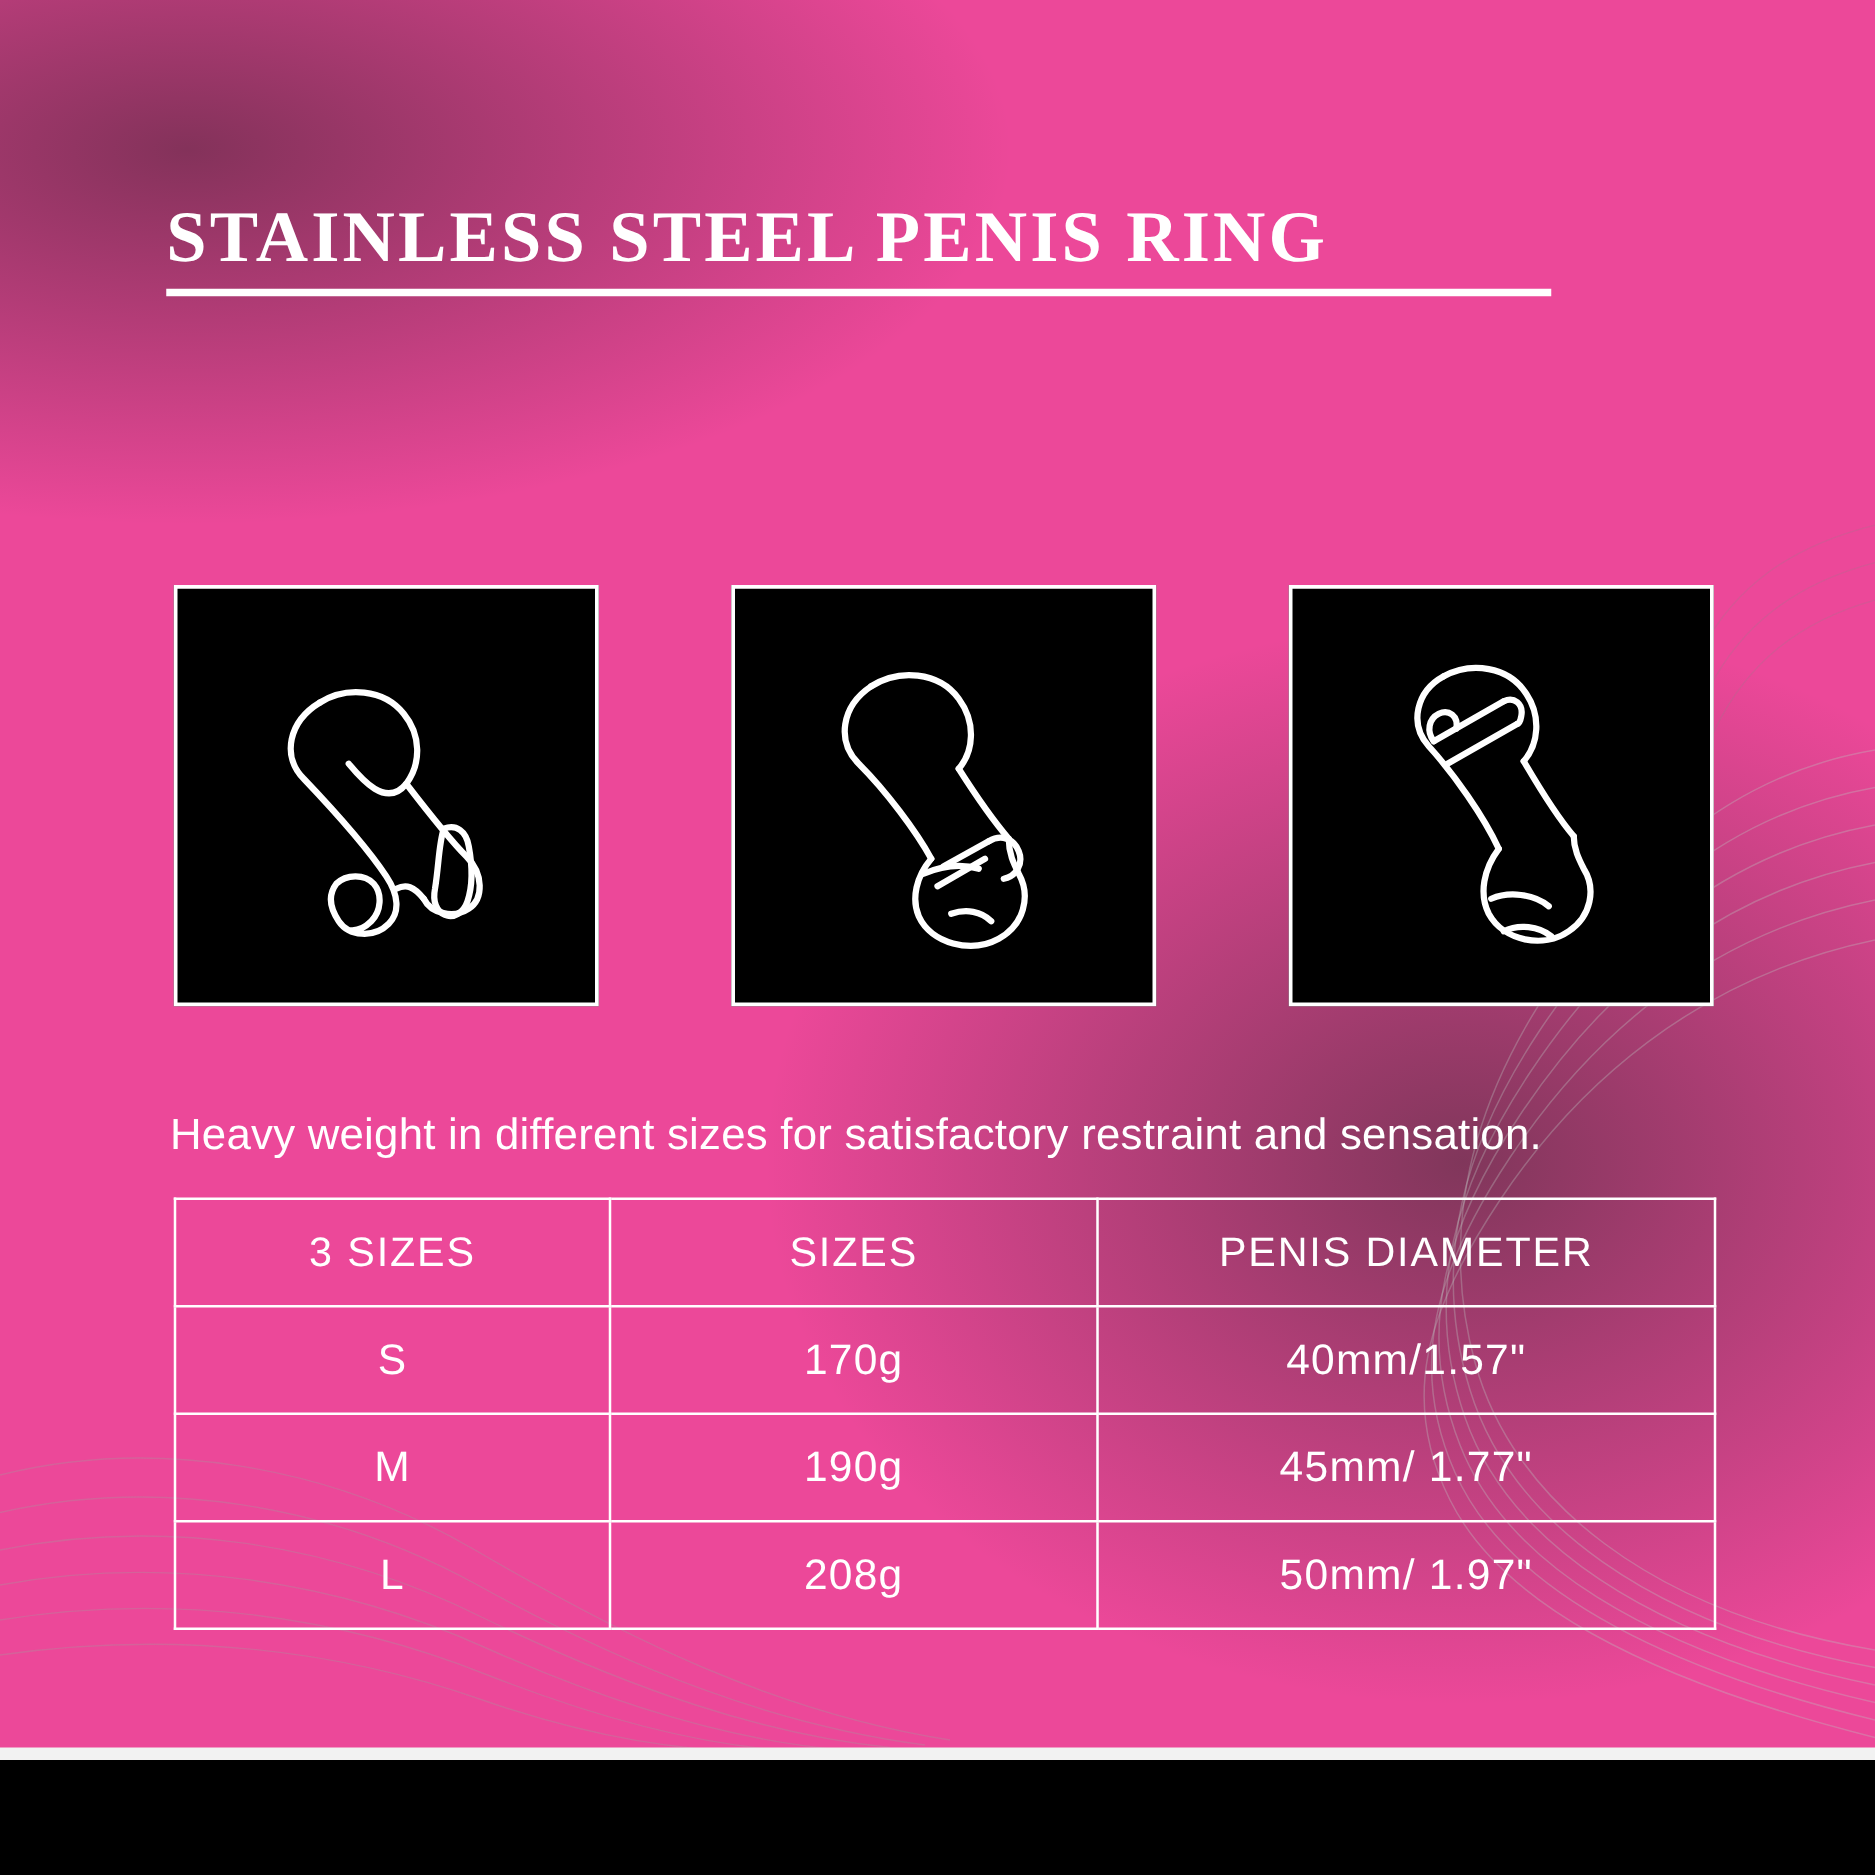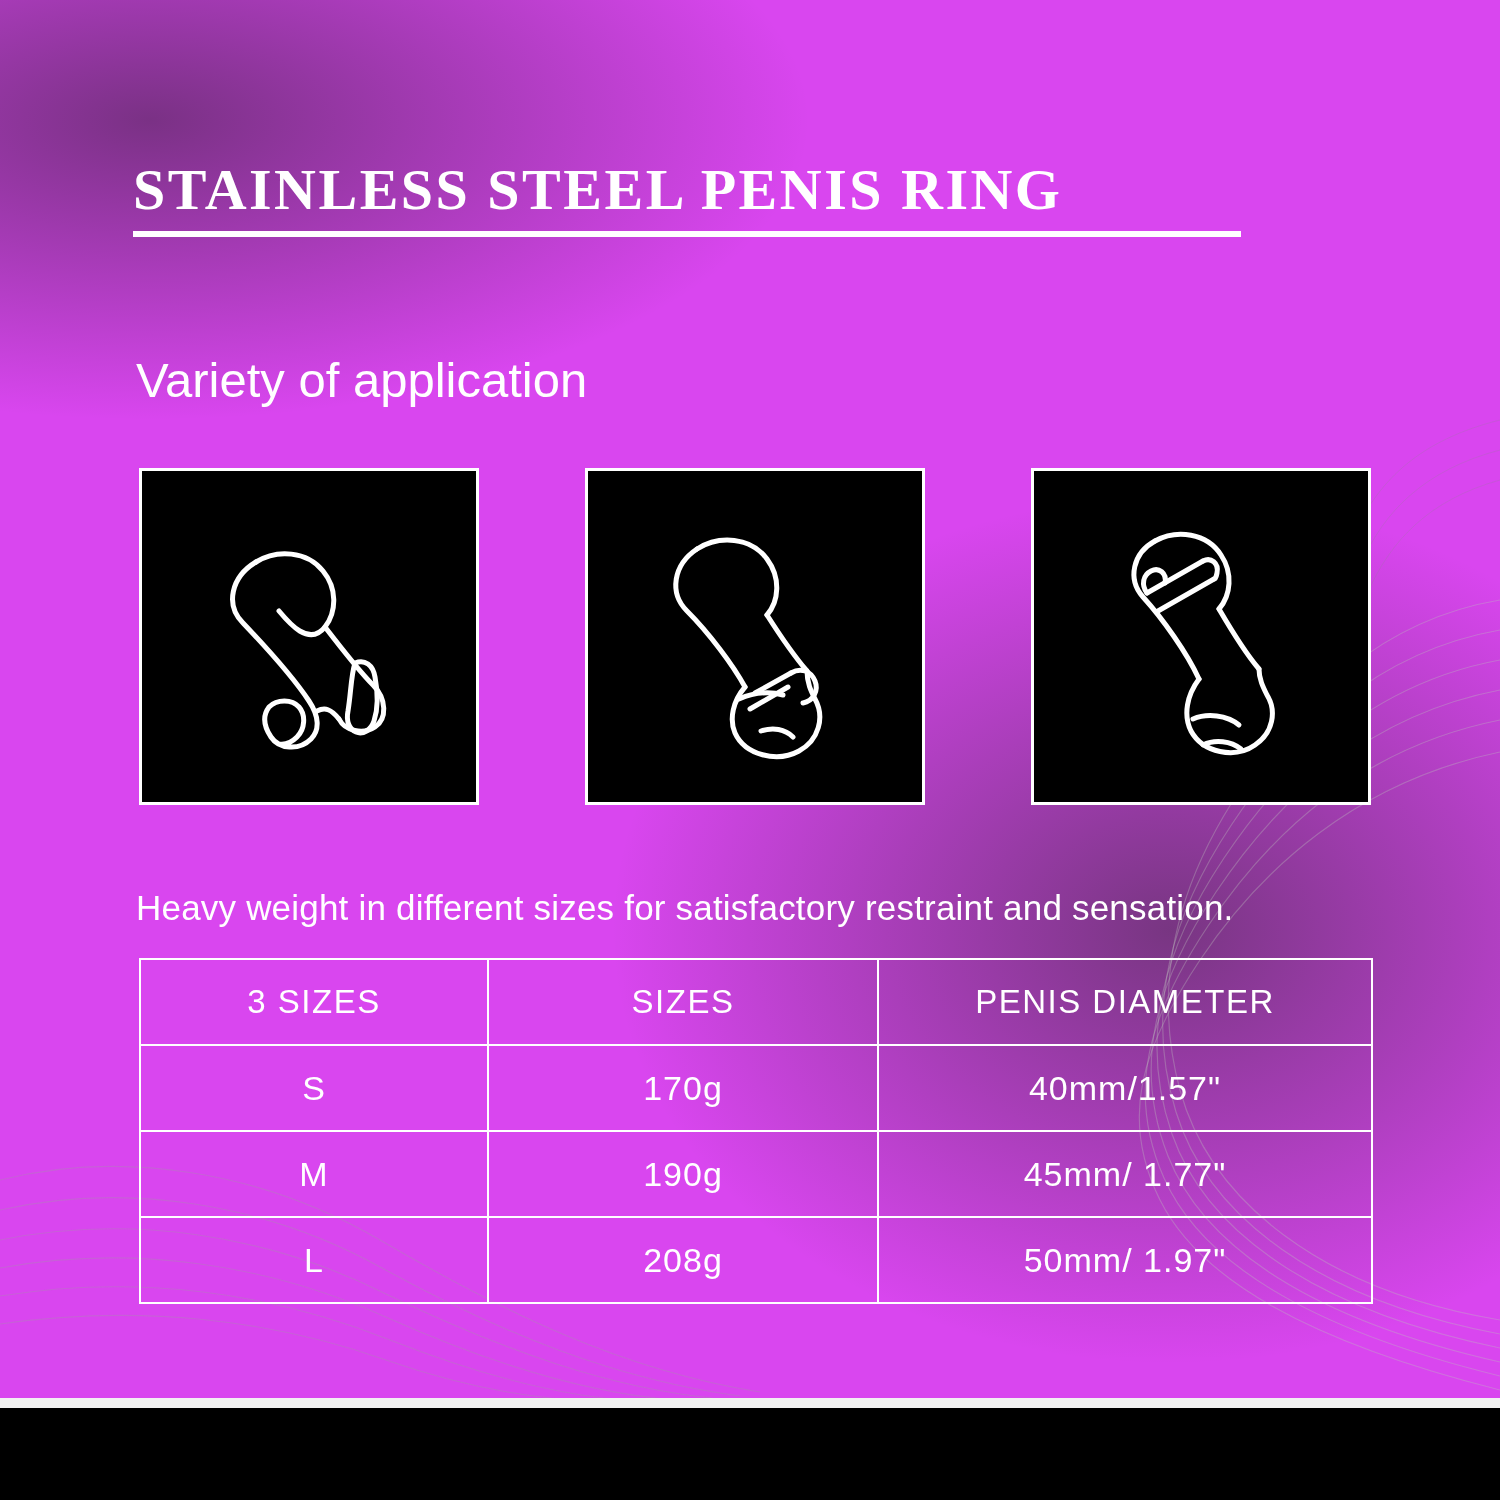--- a/index.html
+++ b/index.html
@@ -11,21 +11,21 @@
     width: 1500px;
     height: 1500px;
     overflow: hidden;
     font-family: "Liberation Sans", sans-serif;
   }
 
   #page {
     position: relative;
     width: 1500px;
     height: 1500px;
-    background: #d946ef;
+    background: #ec4899;
     overflow: hidden;
   }
 
   
   .bg-sheen {
     position: absolute;
     inset: 0;
     background:
       radial-gradient(ellipse 900px 700px at 78% 62%, rgba(40,40,40,0.55) 0%, rgba(0,0,0,0) 62%),
       radial-gradient(ellipse 1100px 500px at 10% 8%, rgba(28,28,28,0.5) 0%, rgba(0,0,0,0) 60%);
@@ -188,21 +188,20 @@
     </g>
   </svg>
 
   <div class="content">
 
     <div class="title-wrap">
       <div class="title">STAINLESS STEEL PENIS RING</div>
       <div class="title-rule"></div>
     </div>
 
-    <div class="subhead">Variety of application</div>
 
     <div class="icon-row">
 
       <div class="icon-box">
         <span>
           <svg width="300" height="300" viewBox="0 0 300 300" fill="none" stroke="#ffffff" stroke-width="5" stroke-linecap="round" stroke-linejoin="round">
             <path d="M97 75 C 72 90, 66 118, 84 136 C 104 157, 134 190, 150 214 C 160 229, 161 243, 152 252
                      C 140 264, 120 262, 112 250 C 104 238, 104 228, 110 220
                      C 118 212, 133 212, 140 220 C 147 228, 146 242, 138 250
                      C 132 256, 126 258, 120 257"></path>

